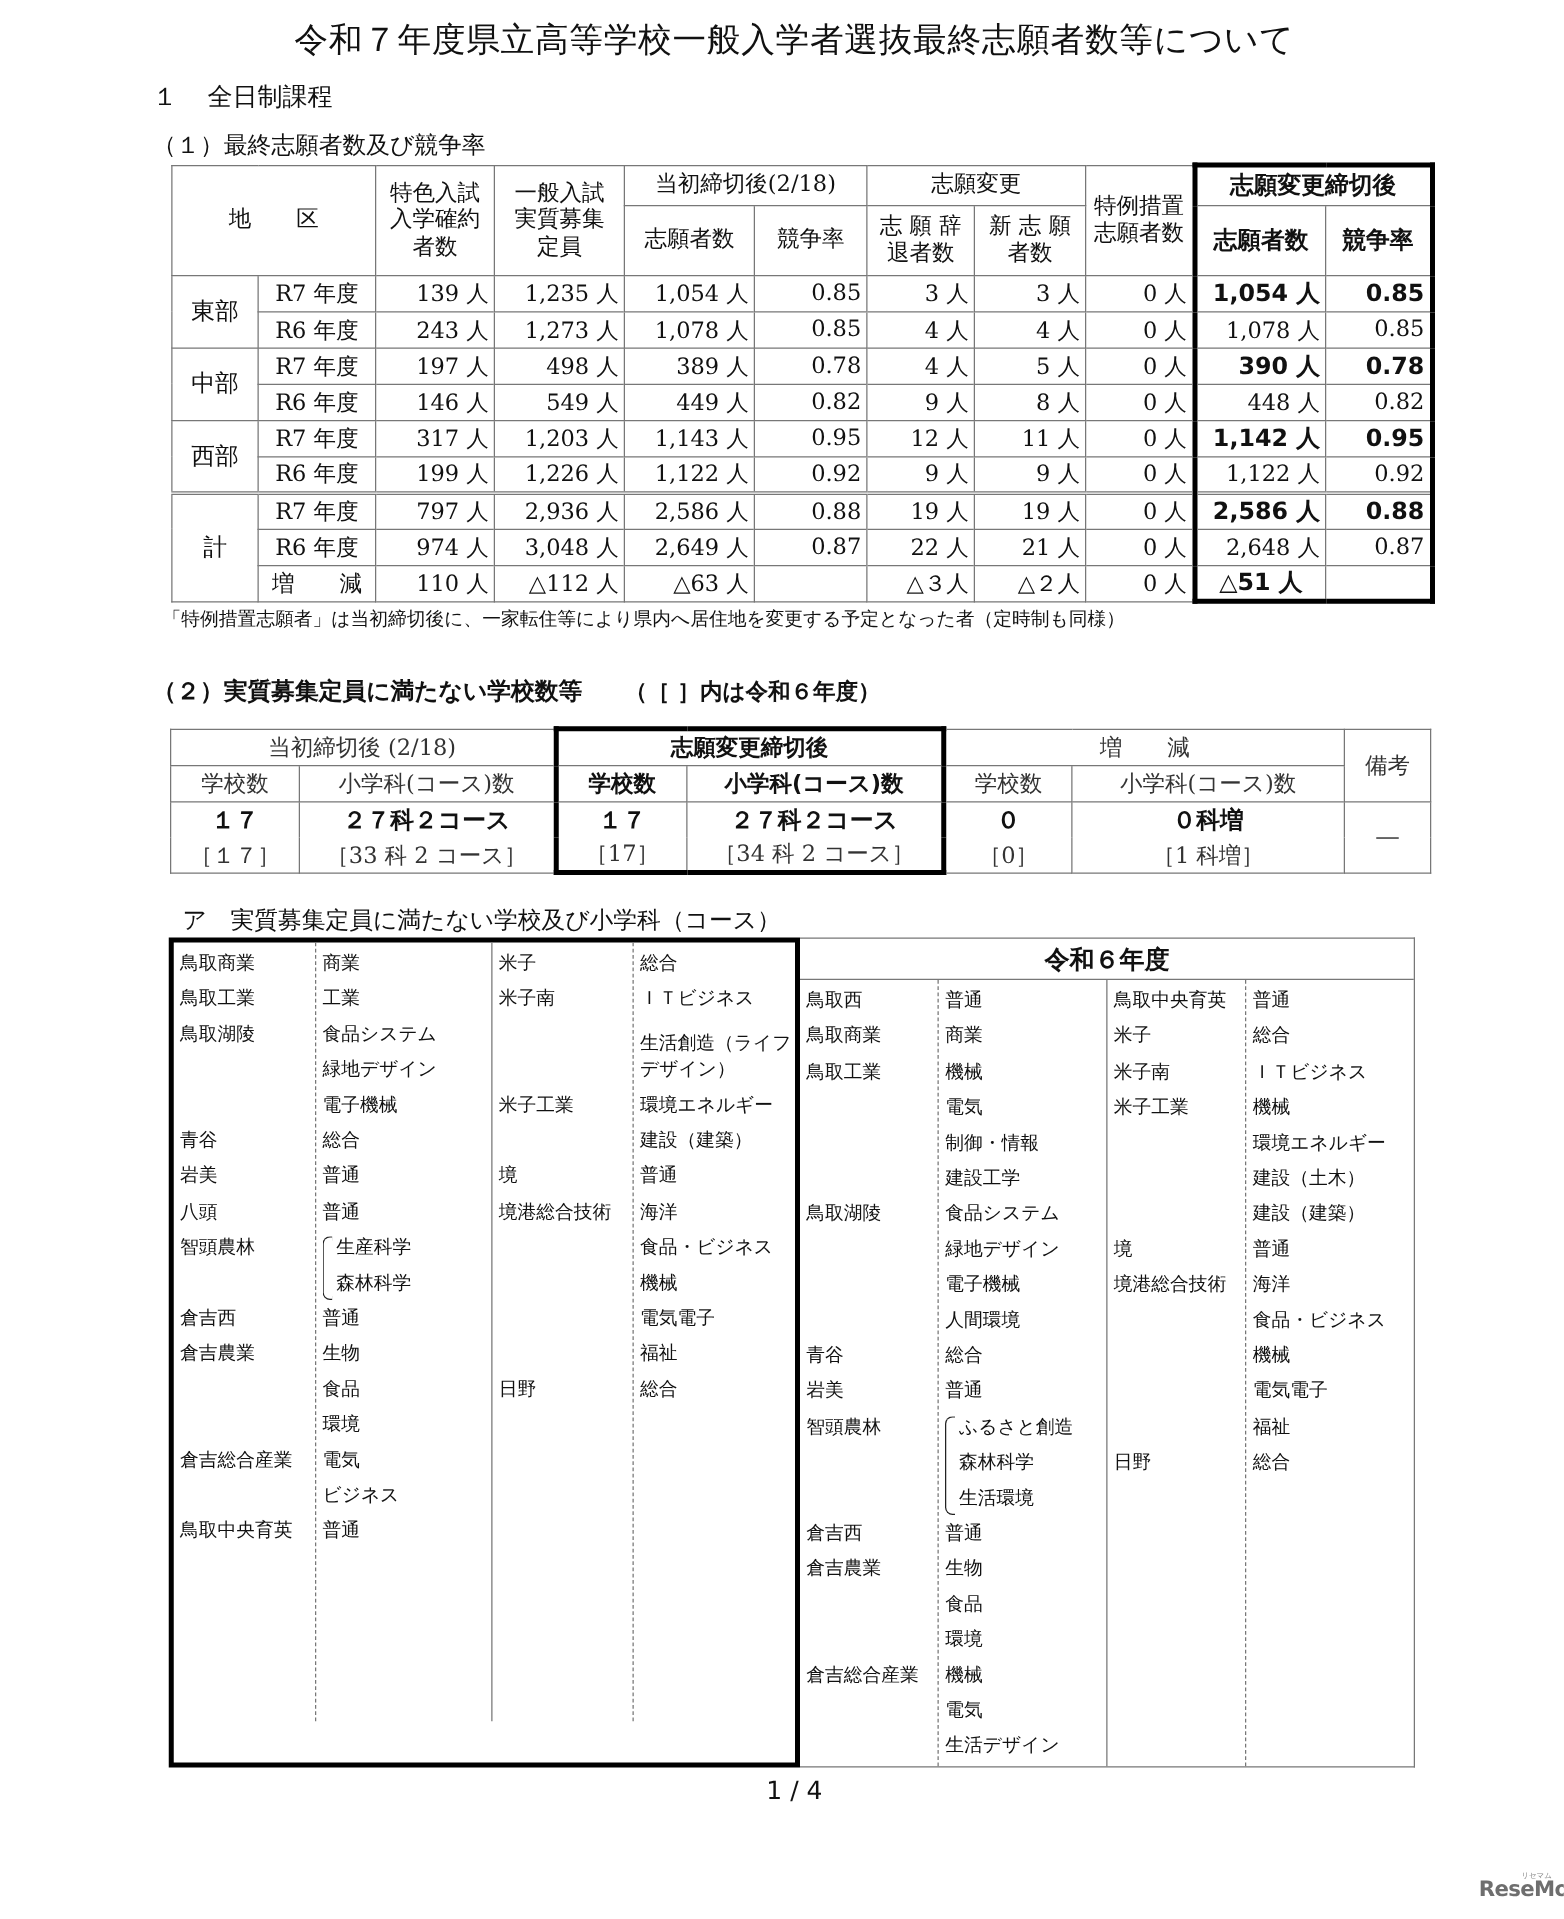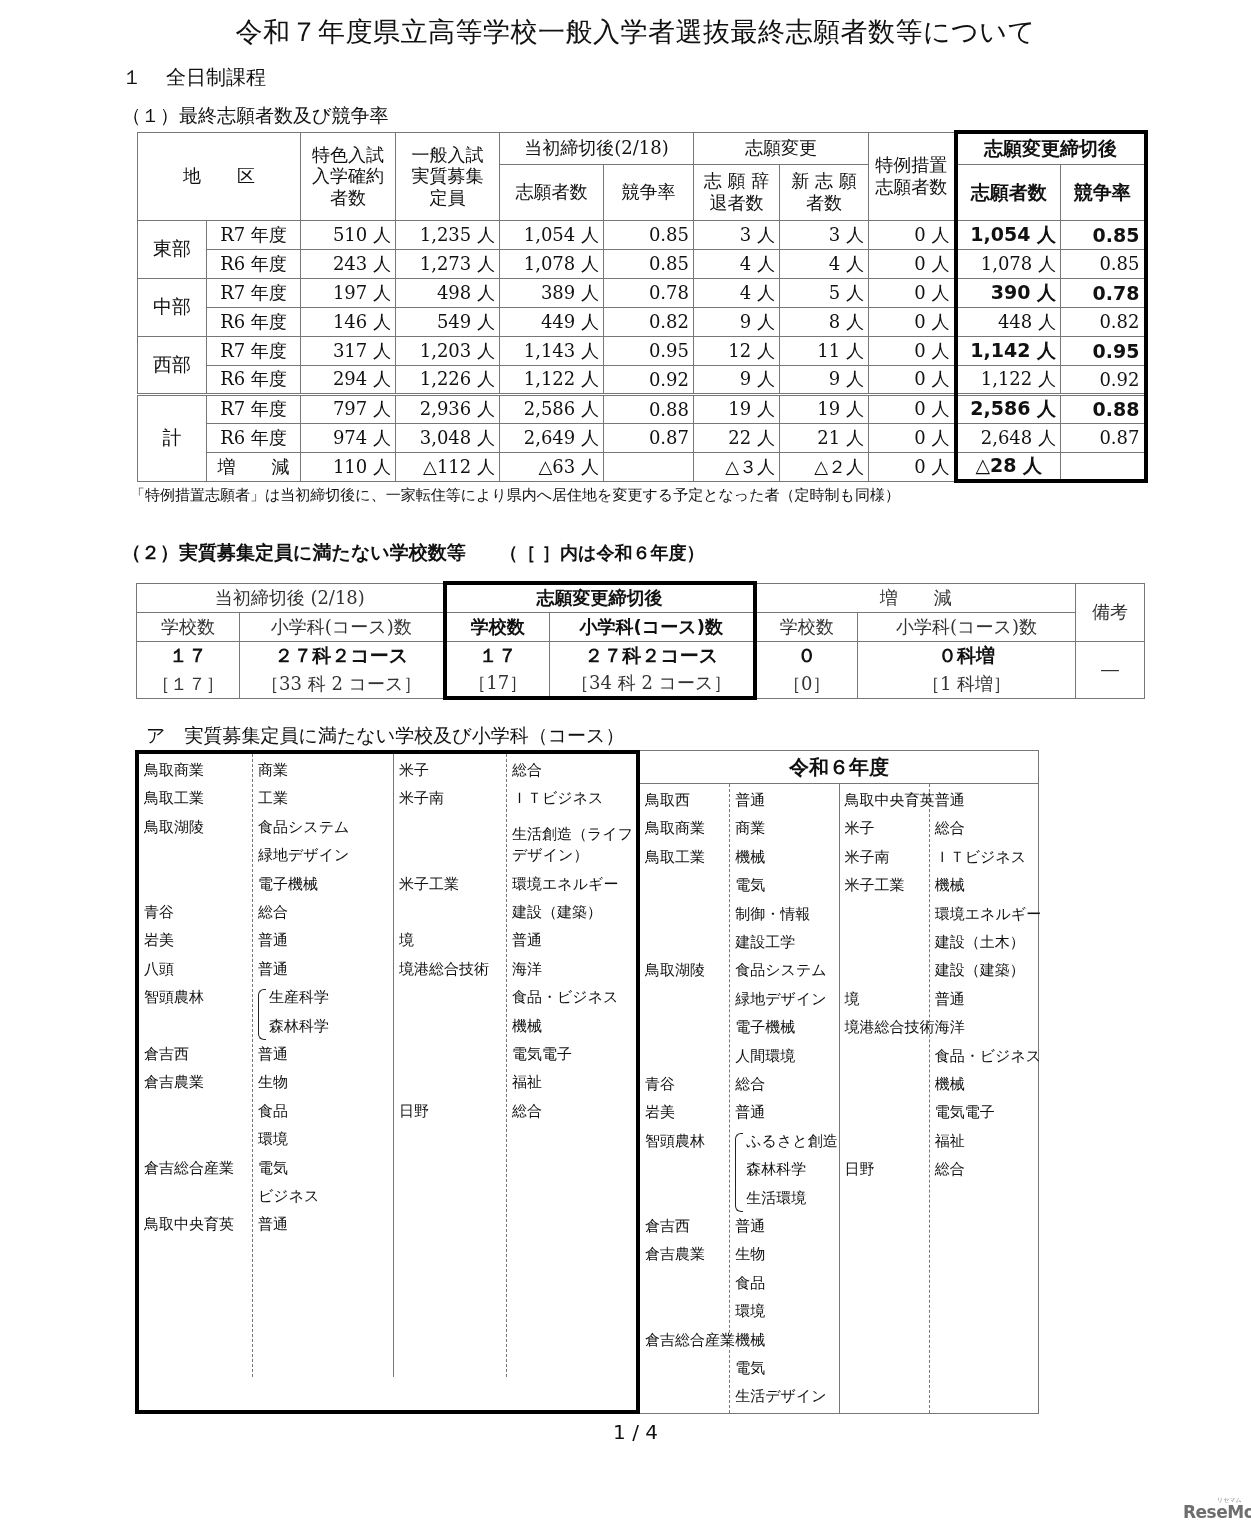--- a/index.html
+++ b/index.html
@@ -45,21 +45,21 @@
   #t2 .hl-l { border-left: 4px solid #000 !important; }
   #t2 .hl-r { border-right: 4px solid #000 !important; }
   #t2 .hl-t { border-top: 4px solid #000 !important; }
   #t2 .hl-b { border-bottom: 4px solid #000 !important; }
 
   .sub3 { left: 146px; top: 723px; font-size: 19px; }
 
   
   .panel { position: absolute; top: 750px; height: 664px; }
   .panel-r7 { left: 135px; width: 505px; border: 4px solid #000; }
-  .panel-r6 { left: 640px; width: 399px; border: 1px solid #777; border-left: none; }
+  .panel-r6 { left: 640px; width: 492px; border: 1px solid #777; border-left: none; }
   .panel-head { height: 33px; border-bottom: 1px solid #777; text-align: center; font-size: 20px; line-height: 33px; font-weight: bold; }
   .cols { position: relative; height: calc(100% - 33px); display: flex; }
   .col { position: relative; height: 100%; font-size: 15px; }
   .col.solid-r { border-right: 1px solid #777; }
   .col.dash-r { border-right: 1px dashed #777; }
   .cell { position: absolute; left: 5px; white-space: nowrap; line-height: 20px; }
   .brace { position: absolute; left: 5px; width: 8px; border: 1px solid #222; border-right: none; border-radius: 6px 0 0 6px; }
 
   .pagenum { left: 0; width: 1271px; top: 1420px; text-align: center; font-size: 20px; }
   .logo { left: 1183px; top: 1502px; font-size: 17px; font-weight: bold; color: #6e6e6e; letter-spacing: -0.5px; }
@@ -118,21 +118,21 @@
           <div>新 志 願</div>
           <div>者数</div>
         </td>
     <td class="hd hl-head hl-l">志願者数</td>
     <td class="hd hl-head hl-r">競争率</td>
   </tr>
 
   <tr>
     <td class="region" rowspan="2">東部</td>
     <td class="ctr" style="border-bottom:1px dashed #777">R7 年度</td>
-    <td class="num" style="border-bottom:1px dashed #777">510 人</td>
+    <td class="num" style="border-bottom:1px dashed #777">139 人</td>
     <td class="num" style="border-bottom:1px dashed #777">1,235 人</td>
     <td class="num" style="border-bottom:1px dashed #777">1,054 人</td>
     <td class="num" style="border-bottom:1px dashed #777">0.85</td>
     <td class="num" style="border-bottom:1px dashed #777">3 人</td>
     <td class="num" style="border-bottom:1px dashed #777">3 人</td>
     <td class="num" style="border-bottom:1px dashed #777">0 人</td>
     <td class="num bold hl-l" style="border-bottom:1px dashed #777">1,054 人</td>
     <td class="num bold hl-r" style="border-bottom:1px dashed #777">0.85</td>
   </tr>
   <tr>
@@ -182,21 +182,21 @@
     <td class="num" style="border-bottom:1px dashed #777">1,143 人</td>
     <td class="num" style="border-bottom:1px dashed #777">0.95</td>
     <td class="num" style="border-bottom:1px dashed #777">12 人</td>
     <td class="num" style="border-bottom:1px dashed #777">11 人</td>
     <td class="num" style="border-bottom:1px dashed #777">0 人</td>
     <td class="num bold hl-l" style="border-bottom:1px dashed #777">1,142 人</td>
     <td class="num bold hl-r" style="border-bottom:1px dashed #777">0.95</td>
   </tr>
   <tr>
     <td class="ctr">R6 年度</td>
-    <td class="num">294 人</td>
+    <td class="num">199 人</td>
     <td class="num">1,226 人</td>
     <td class="num">1,122 人</td>
     <td class="num">0.92</td>
     <td class="num">9 人</td>
     <td class="num">9 人</td>
     <td class="num">0 人</td>
     <td class="num hl-l">1,122 人</td>
     <td class="num hl-r">0.92</td>
   </tr>
 
@@ -227,21 +227,21 @@
   </tr>
   <tr>
     <td class="ctr" style="height:26px">増　　減</td>
     <td class="num">110 人</td>
     <td class="num">△112 人</td>
     <td class="num">△63 人</td>
     <td class="num"></td>
     <td class="num">△３人</td>
     <td class="num">△２人</td>
     <td class="num">0 人</td>
-    <td class="ctr bold hl-l hl-b">△28 人</td>
+    <td class="ctr bold hl-l hl-b">△51 人</td>
     <td class="num hl-r hl-b"></td>
   </tr>
 </tbody>
   </table>
 
 <div class="abs note1">「特例措置志願者」は当初締切後に、一家転住等により県内へ居住地を変更する予定となった者（定時制も同様）</div>
 
 <div class="abs sub2"><span>（２）実質募集定員に満たない学校数等</span><span class="paren">（［ ］内は令和６年度）</span></div>
 
 <table id="t2">

